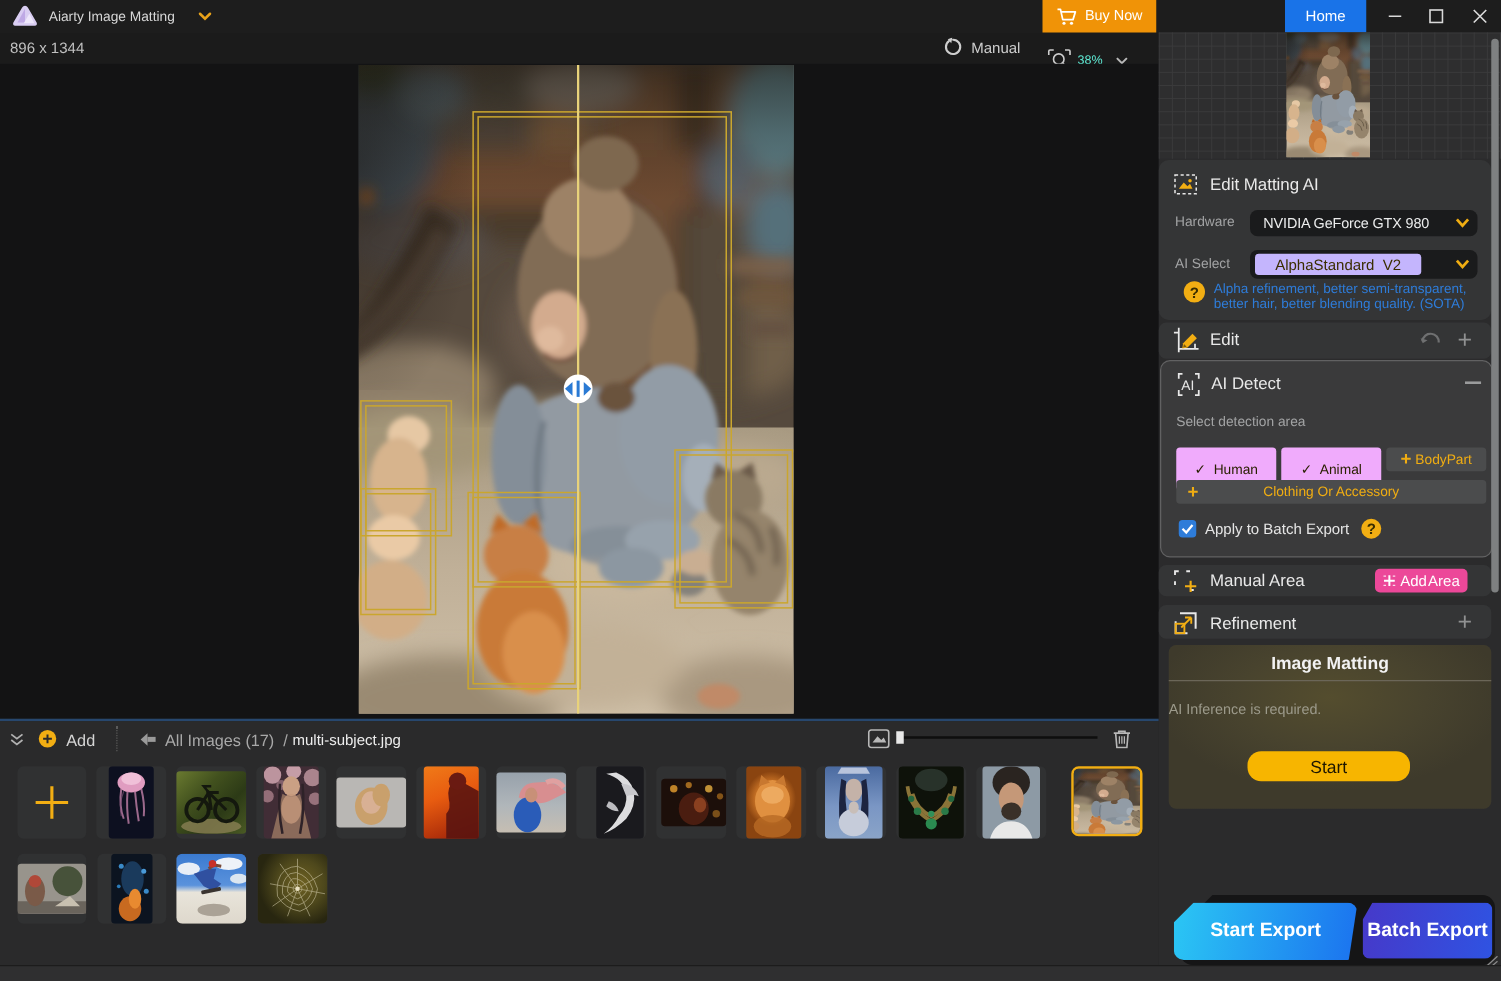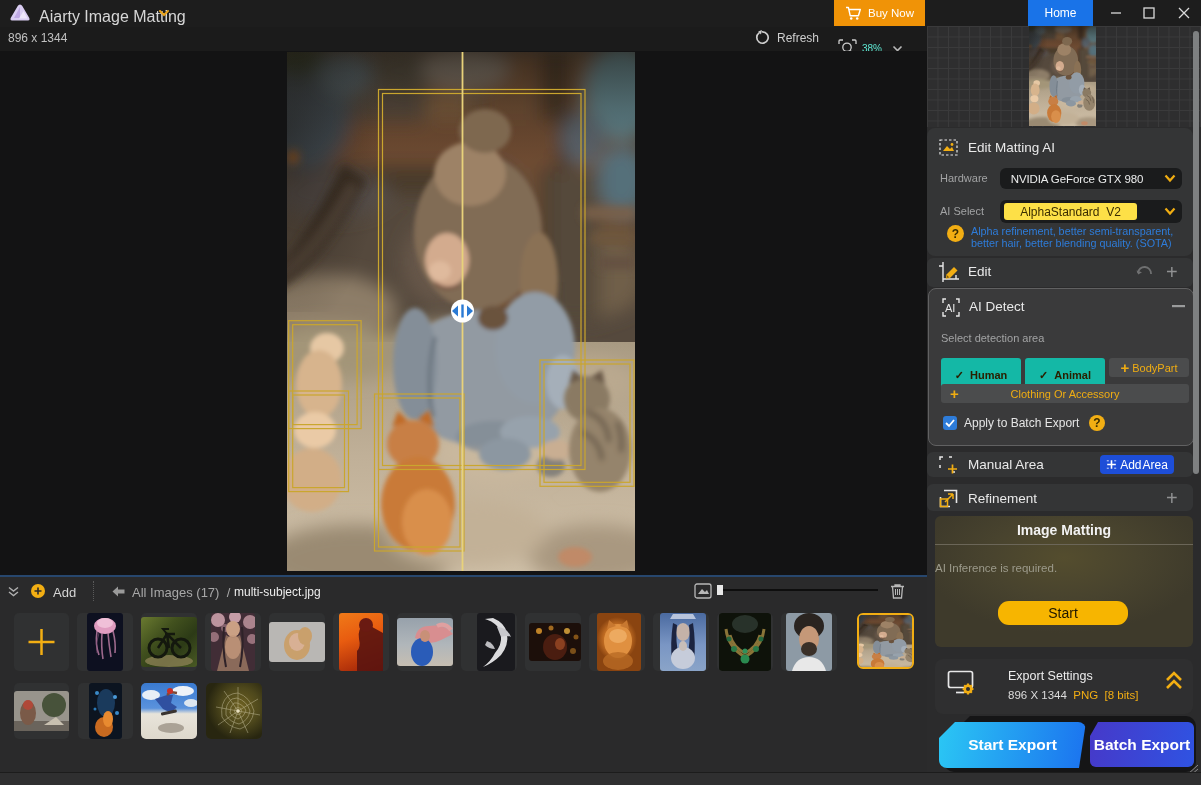--- a/index.html
+++ b/index.html
@@ -1,19 +1,19 @@
 <!DOCTYPE html>
 <html><head><meta charset="utf-8"><style>
 *{margin:0;padding:0;box-sizing:border-box}
 html,body{width:1201px;height:785px;background:#232323;font-family:"Liberation Sans",sans-serif;overflow:hidden;position:relative}
 .abs{position:absolute}
 
 #titlebar{left:0;top:0;width:1201px;height:27px;background:#1d1d1d}
 #logo{left:10px;top:4px}
-#apptitle{left:39px;top:8px;font-size:16px;color:#d6d6d6}
+#apptitle{left:39px;top:8px;font-size:11px;color:#d6d6d6}
 #titchev{left:158px;top:9px}
 #buynow{left:834px;top:0;width:91px;height:26px;background:#f09307;color:#fff;font-size:11.5px;display:flex;align-items:center;justify-content:center;gap:6px}
 #homebtn{left:1028px;top:0;width:65px;height:26px;background:#1973e8;color:#fff;font-size:12px;display:flex;align-items:center;justify-content:center}
 .winbtn{top:0;width:30px;height:26px;display:flex;align-items:center;justify-content:center;color:#e0e0e0}
 
 #toolbar2{left:0;top:27px;width:927px;height:24px;background:#1b1b1b}
 #dims{left:8px;top:31px;font-size:12px;color:#c0c0c0}
 #refresh{left:755px;top:30px;color:#cecece;font-size:12px;display:flex;align-items:center;gap:7px}
 #zoomctl{left:838px;top:39px;color:#5eead4;font-size:10px;display:flex;align-items:center;gap:6px}
 
@@ -30,21 +30,21 @@
 #aidetect{top:262px;height:158px;left:1px;width:266px;background:#3a3a3b;border:1px solid #616162;border-radius:8px}
 #card4{top:426px;height:25px;border-radius:6px}
 #card5{top:458px;height:27px;border-radius:6px}
 #matbox{left:8px;top:490px;width:258px;height:131px;border-radius:6px;background:radial-gradient(ellipse 140px 75px at 50% 32%,#544d2e 0%,#48432e 55%,#3e3a2b 100%)}
 #exportcard{left:8px;top:633px;width:258px;height:55px;border-radius:8px;background:#2f2f30}
 #btnbox{left:17px;top:690px;width:252px;height:56px;background:#151516;border-radius:16px 10px 10px 10px;clip-path:polygon(26px 0,252px 0,252px 56px,0 56px,0 26px)}
 .sectitle{font-size:13.5px;color:#e9e9e9}
 .lbl{font-size:11px;color:#a2a3a4}
 .ddark{background:#1a1b1c;border-radius:6px;color:#eceded;font-size:11.5px;letter-spacing:-0.1px;display:flex;align-items:center;justify-content:center;padding-right:28px}
 .plus{color:#909192;font-size:20px;font-weight:400}
-.ybtn{height:34px;background:#14b8a6;border-radius:3px;color:#2a2000;font-size:11px;display:flex;align-items:center;justify-content:center;font-weight:bold}
+.ybtn{height:34px;background:#f0abfc;border-radius:3px;color:#2a2000;font-size:11px;display:flex;align-items:center;justify-content:center;font-weight:normal}
 .gbtn{height:19px;background:#4b4c4d;border-radius:3px;color:#f0ad12;font-size:11px;display:flex;align-items:center;justify-content:center}
 .yplus{font-size:15px;font-weight:bold;color:#f0ad12}
 
 #sbar{left:1193px;top:31px;width:6px;height:443px;background:#7e8081;border-radius:3px}
 
 #strip{left:0;top:577px;width:927px;height:195px;background:#2a2a2b}
 .tile{position:absolute;background:#303132;border-radius:5px;overflow:hidden}
 .timg{position:absolute;border-radius:3px}
 #bottombar{left:0;top:772px;width:1201px;height:13px;background:#2f2f30;border-top:1px solid #1c1c1c}
 </style></head><body>
@@ -84,21 +84,21 @@
     </svg>
   </div>
 
 <div class="abs" id="toolbar2"></div>
 <div class="abs" id="dims">896 x 1344</div>
 <div class="abs" id="refresh">
     <svg width="15" height="15" viewBox="0 0 15 15">
       <path d="M4.1 2.9 A5.7 5.7 0 1 0 7.5 1.8" stroke="#cecece" stroke-width="1.7" fill="none" stroke-linecap="round"></path>
       <path d="M6.9 0 L3.2 1.4 L6 4.6 Z" fill="#cecece"></path>
     </svg>
-    <span>Refresh</span>
+    <span>Manual</span>
   </div>
 <div class="abs" id="zoomctl" style="gap:5px">
     <svg width="19" height="18" viewBox="0 0 19 18">
       <g stroke="#cecece" stroke-width="1.3" fill="none">
         <path d="M1 5 V2 a1 1 0 0 1 1-1 h3"></path>
         <path d="M14 1 h3 a1 1 0 0 1 1 1 v3"></path>
         <path d="M18 13 v3 a1 1 0 0 1 -1 1 h-3"></path>
         <path d="M5 17 H2 a1 1 0 0 1 -1-1 v-3"></path>
         <circle cx="9" cy="8.3" r="4.2"></circle>
         <path d="M12.2 11.5 L14.6 13.9"></path>
@@ -257,21 +257,21 @@
       </svg>
   <div class="abs sectitle" style="left:41px;top:12px">Edit Matting AI</div>
   <div class="abs lbl" style="left:13px;top:44px">Hardware</div>
   <div class="abs ddark" style="left:73px;top:40px;width:182px;height:21px">NVIDIA GeForce GTX 980</div>
 
   <svg class="abs" style="left:237px;top:46px" width="12" height="9" viewBox="0 0 12 9">
         <path d="M1.5 1.5 L6 6.5 L10.5 1.5" stroke="#f0ad12" stroke-width="2.2" fill="none"></path>
       </svg>
   <div class="abs lbl" style="left:13px;top:77px">AI Select</div>
   <div class="abs ddark" style="left:73px;top:72px;width:182px;height:23px"></div>
-  <div class="abs" style="left:77px;top:75px;width:133px;height:17px;background:#fde047;border-radius:3px;color:#3a2d00;font-size:12px;display:flex;align-items:center;justify-content:center">AlphaStandard&nbsp; V2</div>
+  <div class="abs" style="left:77px;top:75px;width:133px;height:17px;background:#c4b5fd;border-radius:3px;color:#3a2d00;font-size:12px;display:flex;align-items:center;justify-content:center">AlphaStandard&nbsp; V2</div>
   <svg class="abs" style="left:237px;top:79px" width="12" height="9" viewBox="0 0 12 9">
         <path d="M1.5 1.5 L6 6.5 L10.5 1.5" stroke="#f0ad12" stroke-width="2.2" fill="none"></path>
       </svg>
   <div class="abs" style="left:20px;top:97px;width:17px;height:17px;border-radius:50%;background:#f2ae13;color:#3a2d00;font-size:12px;font-weight:bold;display:flex;align-items:center;justify-content:center">?</div>
   <div class="abs" style="left:44px;top:97px;width:215px;font-size:10.8px;line-height:12.3px;color:#2e7cd9">Alpha refinement, better semi-transparent, better hair, better blending quality. (SOTA)</div>
  </div>
  <div class="abs card" id="card2">
   <svg class="abs" style="left:12px;top:4px" width="20" height="20" viewBox="0 0 20 20">
         <path d="M4 0 v4 M0 4 h4 M4 4 v13 h13 M17 13 v4 M17 17 h3 M4 17 v3" stroke="#e8e8e8" stroke-width="1.4" fill="none"></path>
         <path d="M7.5 12.5 L15 5 L18.5 8.5 L11 16 L6.8 16.8 Z" fill="#f2ae13"></path>
@@ -305,56 +305,38 @@
   <div class="abs" style="left:160px;top:126px;width:16px;height:16px;border-radius:50%;background:#f2ae13;color:#3a2d00;font-size:12px;font-weight:bold;display:flex;align-items:center;justify-content:center">?</div>
  </div>
  <div class="abs card" id="card4">
   <svg class="abs" style="left:12px;top:4px" width="20" height="20" viewBox="0 0 20 20">
         <g stroke="#e8e8e8" stroke-width="1.5" fill="none">
           <path d="M1 4 V1 H4 M10 1 h3 M1 9 v3 M16 16 h-3"></path>
         </g>
         <path d="M13.5 8.5 v9 M9 13 h9" stroke="#f2ae13" stroke-width="1.7"></path>
       </svg>
   <div class="abs sectitle" style="left:41px;top:5px">Manual Area</div>
-  <div class="abs" style="left:173px;top:3px;width:74px;height:19px;background:#1d4ed8;border-radius:4px;color:#fff;font-size:12px;display:flex;align-items:center;justify-content:center"><svg width="11" height="11" viewBox="0 0 11 11" style="margin-right:3px">
+  <div class="abs" style="left:173px;top:3px;width:74px;height:19px;background:#ec4899;border-radius:4px;color:#fff;font-size:12px;display:flex;align-items:center;justify-content:center"><svg width="11" height="11" viewBox="0 0 11 11" style="margin-right:3px">
           <path d="M5.5 1.2 v8.6 M1.2 5.5 h8.6" stroke="#fff" stroke-width="1.6"></path>
           <path d="M0.8 1.8 h2 M8.2 1.8 h2 M0.8 9.2 h2 M8.2 9.2 h2" stroke="#fff" stroke-width="1" opacity="0.8"></path>
         </svg>Add Area</div>
  </div>
  <div class="abs card" id="card5">
   <svg class="abs" style="left:12px;top:5px" width="19" height="19" viewBox="0 0 19 19">
         <path d="M5 1.5 H17.5 V14 M1.5 8 V17.5 H11" stroke="#e8e8e8" stroke-width="1.6" fill="none"></path>
         <rect x="1.5" y="10" width="7" height="7.5" fill="none" stroke="#f2ae13" stroke-width="1.5"></rect>
         <path d="M6 13 L14 5 M14 5 h-5 M14 5 v5" stroke="#f2ae13" stroke-width="1.5" fill="none"></path>
       </svg>
   <div class="abs sectitle" style="left:41px;top:7px">Refinement</div>
   <div class="abs plus" style="left:239px;top:3px">+</div>
  </div>
  <div class="abs" id="matbox">
   <div class="abs" style="left:0;top:0;width:258px;height:29px;text-align:center;line-height:29px;font-size:14px;font-weight:bold;color:#f2f2f2;border-bottom:1px solid #6b6658">Image Matting</div>
   <div class="abs" style="left:0;top:46px;width:258px;text-align:left;font-size:11.5px;color:#9c9a8b">AI Inference is required.</div>
   <div class="abs" style="left:63px;top:85px;width:130px;height:24px;background:#f7b500;border-radius:11px;color:#1e1700;font-size:14px;display:flex;align-items:center;justify-content:center">Start</div>
- </div>
- <div class="abs" id="exportcard">
-  <svg class="abs" style="left:12px;top:11px" width="29" height="25" viewBox="0 0 29 25">
-        <rect x="1.5" y="1.5" width="24" height="16" rx="2" stroke="#e8e8e8" stroke-width="1.7" fill="none"></rect>
-        <path d="M9 22.5 h8" stroke="#e8e8e8" stroke-width="1.7"></path>
-        <g fill="#f2ae13">
-          <circle cx="21" cy="19" r="4.6"></circle>
-          <g stroke="#f2ae13" stroke-width="2.2">
-            <path d="M21 13.6 v10.8 M15.6 19 h10.8 M17.2 15.2 l7.6 7.6 M24.8 15.2 l-7.6 7.6"></path>
-          </g>
-        </g>
-        <circle cx="21" cy="19" r="2" fill="#2f2f30"></circle>
-      </svg>
-  <div class="abs" style="left:73px;top:10px;font-size:12.5px;color:#ececec">Export Settings</div>
-  <div class="abs" style="left:73px;top:30px;font-size:11.5px;color:#dcdcdc">896 X 1344&nbsp; <span style="color:#f2ae13">PNG</span>&nbsp; <span style="color:#f2ae13">[8 bits]</span></div>
-  <div class="abs" style="left:230px;top:11px"><svg width="18" height="22" viewBox="0 0 18 22">
-          <path d="M2 10 L9 3 L16 10 M2 18 L9 11 L16 18" stroke="#f2ae13" stroke-width="2.6" fill="none"></path>
-        </svg></div>
  </div>
  <div class="abs" id="btnbox"></div>
  <div class="abs" style="left:12px;top:696px;width:147px;height:46px;background:linear-gradient(100deg,#2bc7f4,#1b72ef);border-radius:8px;clip-path:polygon(16px 0,147px 0,140px 100%,0 100%,0 16px);color:#fff;font-size:15.5px;font-weight:bold;display:flex;align-items:center;justify-content:center;white-space:nowrap">Start Export</div>
  <div class="abs" style="left:163px;top:696px;width:104px;height:45px;background:linear-gradient(100deg,#4639c9,#2f53e2);border-radius:6px;clip-path:polygon(8px 0,104px 0,104px 100%,0 100%,0 14px);color:#fff;font-size:15.5px;font-weight:bold;display:flex;align-items:center;justify-content:center;white-space:nowrap">Batch Export</div>
  <svg class="abs" style="left:258px;top:738px" width="14" height="12" viewBox="0 0 14 12">
       <path d="M13 1 L2 11 M13 5 L6 11 M13 9 L10 11" stroke="#8a8a8a" stroke-width="1"></path>
     </svg>
 </div>
 <div class="abs" id="sbar"></div>
 

